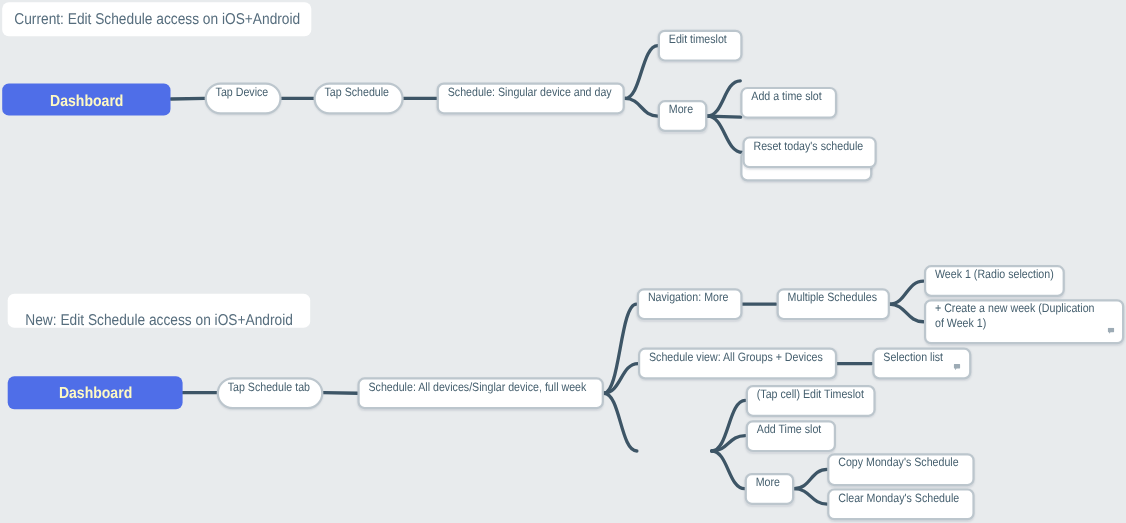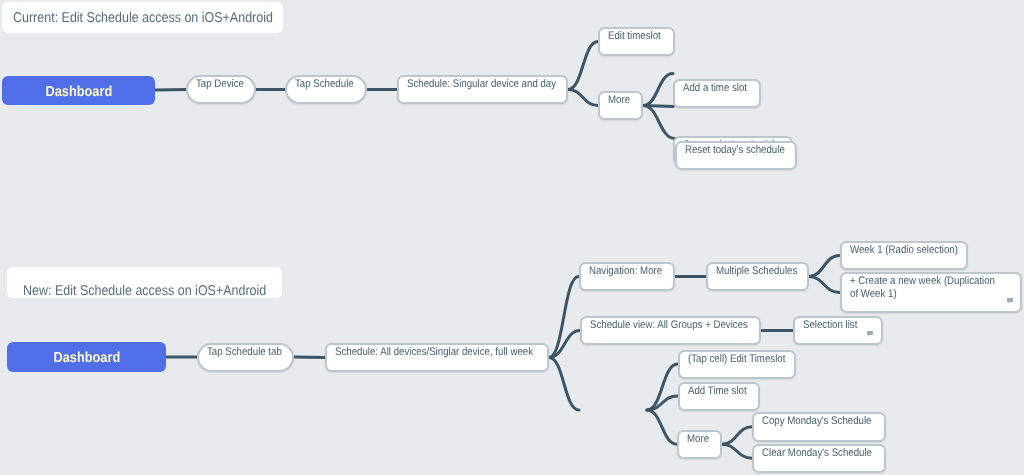--- a/index.html
+++ b/index.html
@@ -81,21 +81,21 @@
     </div>
     <div class="node" style="left: 598px; top: 91px; width: 45px; height: 29px; border-radius: 6.5px;">
       <span class="lbl">More</span>
     </div>
     <div class="node" style="left: 673px; top: 59px; width: 88px; height: 29px; border-radius: 6.5px; margin-top: 20px;">
       <span class="lbl">Add a time slot</span>
     </div>
     <div class="node" style="left: 673.3px; top: 92px; width: 120px; height: 29px; border-radius: 6.5px; margin-top: 44px;">
       <span class="lbl">Copy today's schedule</span>
     </div>
-    <div class="node" style="left: 675px; top: 124px; width: 122px; height: 29px; border-radius: 6.5px; margin-top: 17px;">
+    <div class="node" style="left: 675px; top: 124px; width: 122px; height: 29px; border-radius: 6.5px;">
       <span class="lbl">Reset today's schedule</span>
     </div>
     <div class="node" style="left: 196.7px; top: 342.5px; width: 97.5px; height: 29px; border-radius: 14.5px;">
       <span class="lbl">Tap Schedule tab</span>
     </div>
     <div class="node" style="left: 325px; top: 343px; width: 224px; height: 29px; border-radius: 6.5px;">
       <span class="lbl">Schedule: All devices/Singlar device, full week</span>
     </div>
     <div class="node" style="left: 578.5px; top: 262px; width: 96px; height: 29px; border-radius: 6.5px;">
       <span class="lbl">Navigation: More</span>

